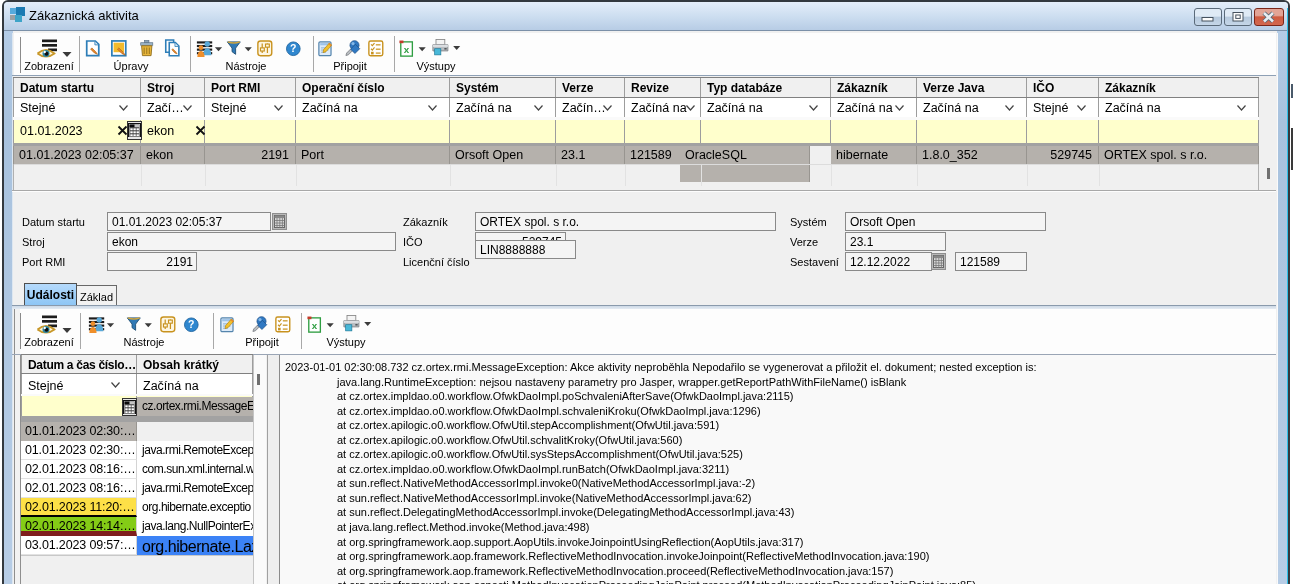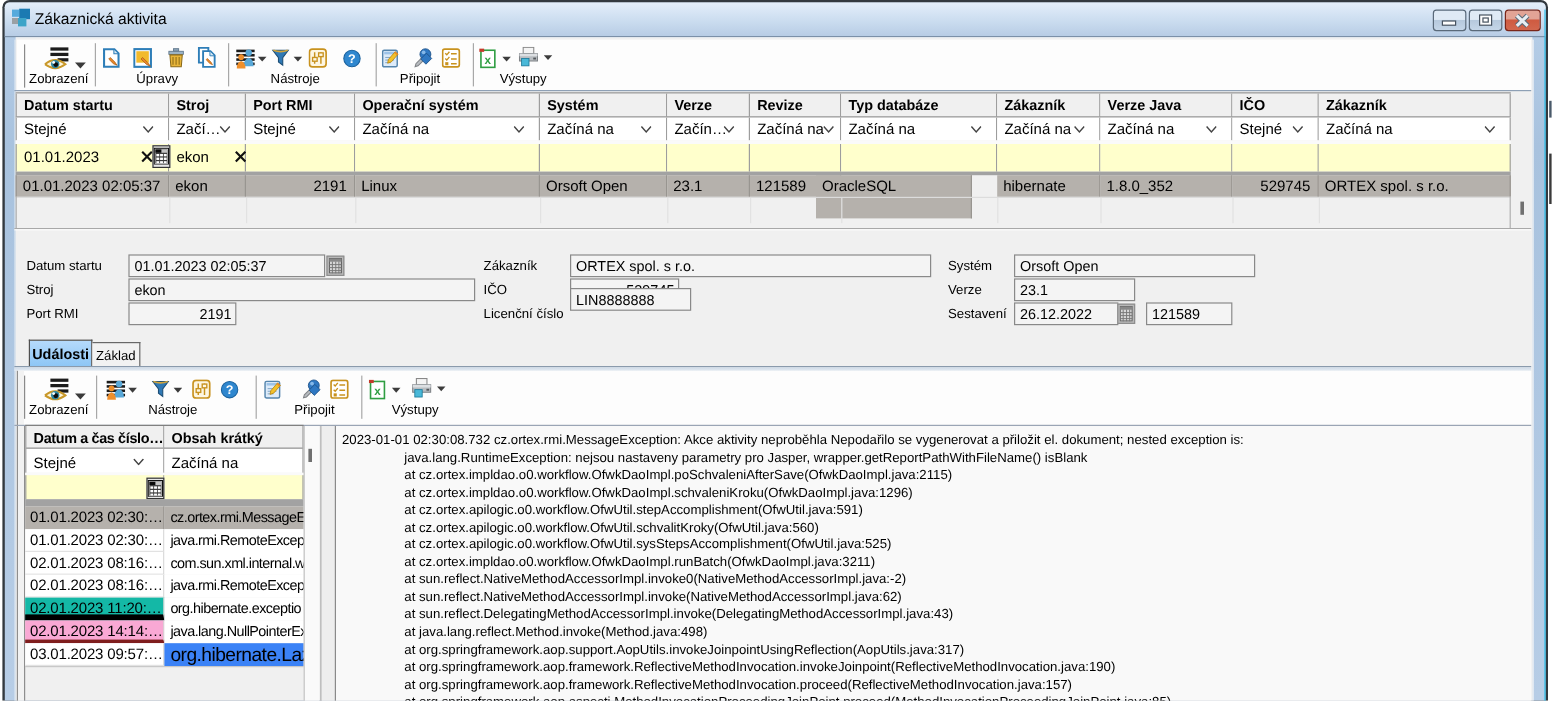--- a/index.html
+++ b/index.html
@@ -198,21 +198,21 @@
     <path d="M24 8 L32 8 L28 12.5 Z" fill="#3c3c3c"></path>
   </svg>
   <div class="tlabel" style="left:436px;top:60px">Výstupy</div>
   <div class="abs" style="left:12px;top:75px;width:1264px;height:1px;background:#8ea0b5"></div>
 
   <div class="abs" style="left:13px;top:77px;width:1246px;height:1px;background:#808080"></div>
 
   <div class="hcell" style="left:13px;top:78px;width:128px;height:19px;border-left:1px solid #9d9d9d">Datum startu</div>
   <div class="hcell" style="left:141px;top:78px;width:64px;height:19px">Stroj</div>
   <div class="hcell" style="left:205px;top:78px;width:91px;height:19px">Port RMI</div>
-  <div class="hcell" style="left:296px;top:78px;width:154px;height:19px">Operační systém</div>
+  <div class="hcell" style="left:296px;top:78px;width:154px;height:19px">Operační číslo</div>
   <div class="hcell" style="left:450px;top:78px;width:106px;height:19px">Systém</div>
   <div class="hcell" style="left:556px;top:78px;width:69px;height:19px">Verze</div>
   <div class="hcell" style="left:625px;top:78px;width:76px;height:19px">Revize</div>
   <div class="hcell" style="left:701px;top:78px;width:130px;height:19px">Typ databáze</div>
   <div class="hcell" style="left:831px;top:78px;width:86px;height:19px">Zákazník</div>
   <div class="hcell" style="left:917px;top:78px;width:110px;height:19px">Verze Java</div>
   <div class="hcell" style="left:1027px;top:78px;width:72px;height:19px">IČO</div>
   <div class="hcell" style="left:1099px;top:78px;width:160px;height:19px">Zákazník</div>
   <div class="abs" style="left:13px;top:97px;width:1246px;height:1px;background:#808080"></div>
 
@@ -301,21 +301,21 @@
         <rect x="5.4" y="11.3" width="2.4" height="1.7"></rect>
         <rect x="8.5" y="11.3" width="2.4" height="1.7"></rect>
       </g>
   </svg>
 
   <div class="abs" style="left:13px;top:143px;width:1246px;height:3px;background:#a2a2a2"></div>
 
   <div class="gcell" style="left:13px;top:146px;width:128px;height:18px;border-left:1px solid #989590">01.01.2023 02:05:37</div>
   <div class="gcell" style="left:141px;top:146px;width:64px;height:18px">ekon</div>
   <div class="gcell" style="left:205px;top:146px;width:91px;height:18px;text-align:right;padding-right:6px">2191</div>
-  <div class="gcell" style="left:296px;top:146px;width:154px;height:18px">Linux</div>
+  <div class="gcell" style="left:296px;top:146px;width:154px;height:18px">Port</div>
   <div class="gcell" style="left:450px;top:146px;width:106px;height:18px">Orsoft Open</div>
   <div class="gcell" style="left:556px;top:146px;width:69px;height:18px">23.1</div>
   <div class="gcell" style="left:625px;top:146px;width:76px;height:18px">121589</div>
   <div class="gcell" style="left:680px;top:146px;width:130px;height:36px">OracleSQL</div>
   <div class="gcell" style="left:831px;top:146px;width:86px;height:18px">hibernate</div>
   <div class="gcell" style="left:917px;top:146px;width:110px;height:18px">1.8.0_352</div>
   <div class="gcell" style="left:1027px;top:146px;width:72px;height:18px;text-align:right;padding-right:6px">529745</div>
   <div class="gcell" style="left:1099px;top:146px;width:160px;height:18px">ORTEX spol. s r.o.</div>
   <div class="abs" style="left:13px;top:164px;width:1246px;height:1px;background:#dcdcdc"></div>
   <div class="abs" style="left:13px;top:164px;width:1px;height:26px;background:#b0b0b0"></div>
@@ -352,21 +352,21 @@
   <div class="flabel" style="left:403px;top:236px">IČO</div>
   <div class="flabel" style="left:403px;top:256px">Licenční číslo</div>
   <div class="field" style="left:475px;top:212px;width:301px">ORTEX spol. s r.o.</div>
   <div class="field fright" style="left:475px;top:232px;width:91px">529745</div>
   <div class="field" style="left:475px;top:240px;width:101px">LIN8888888</div>
   <div class="flabel" style="left:790px;top:216px">Systém</div>
   <div class="flabel" style="left:790px;top:236px">Verze</div>
   <div class="flabel" style="left:790px;top:256px">Sestavení</div>
   <div class="field" style="left:845px;top:212px;width:201px">Orsoft Open</div>
   <div class="field" style="left:845px;top:232px;width:101px">23.1</div>
-  <div class="field" style="left:845px;top:252px;width:87px">26.12.2022</div>
+  <div class="field" style="left:845px;top:252px;width:87px">12.12.2022</div>
   <div class="calbtn" style="left:931px;top:253px"></div>
   <svg class="abs" style="left:933px;top:255px" width="11" height="13" viewBox="0 0 11 13">
     <rect x="0.5" y="0.5" width="10" height="12" fill="#d8d8d8" stroke="#666"></rect>
     <rect x="0.5" y="0.5" width="10" height="2.6" fill="#888"></rect>
     <path d="M0.5 5.5 H10.5 M0.5 8 H10.5 M0.5 10.5 H10.5 M3 3 V13 M5.8 3 V13 M8.4 3 V13" stroke="#777" stroke-width="0.8"></path>
   </svg>
   <div class="field" style="left:955px;top:252px;width:72px">121589</div>
 
   <div class="tab" style="left:24px;top:283px;width:53px;height:22px;background:linear-gradient(#b5dafc,#8ec6f5);font-weight:bold;border-color:#4f4f4f">Události</div>
   <div class="tab" style="left:77px;top:285px;width:40px;height:20px;background:#f2f2f2;border-left:none;font-size:11px;padding-top:5px">Základ</div>
@@ -487,30 +487,30 @@
         <rect x="5.4" y="8.3" width="2.4" height="2"></rect>
         <rect x="8.5" y="8.3" width="2.4" height="2"></rect>
     <rect x="2.3" y="11.3" width="2.4" height="1.7"></rect>
         <rect x="5.4" y="11.3" width="2.4" height="1.7"></rect>
         <rect x="8.5" y="11.3" width="2.4" height="1.7"></rect>
       </g>
   </svg>
   <div class="abs" style="left:21px;top:416px;width:232px;height:6px;background:#a2a2a2"></div>
 
   <div class="gcell" style="left:21px;top:422px;width:116px;height:19px;border-right:1px solid #989590;padding-left:4px;letter-spacing:-0.15px">01.01.2023 02:30:…</div>
-  <div class="gcell" style="left:137px;top:422px;width:116px;height:19px;border-right:none;font-size:12px;letter-spacing:-0.45px">cz.ortex.rmi.MessageE</div>
+  <div class="gcell" style="left:137px;top:397px;width:116px;height:19px;border-right:none;font-size:12px;letter-spacing:-0.45px">cz.ortex.rmi.MessageE</div>
   <div class="cell" style="left:21px;top:441px;width:116px;height:19px;background:#fff;border-right:1px solid #d4d4d4;border-bottom:1px solid #e2e2e2;padding-left:4px;letter-spacing:-0.15px">01.01.2023 02:30:…</div>
   <div class="cell" style="left:137px;top:441px;width:116px;height:19px;background:#fff;font-size:12px;letter-spacing:-0.45px">java.rmi.RemoteExcep</div>
   <div class="cell" style="left:21px;top:460px;width:116px;height:19px;background:#fff;border-right:1px solid #d4d4d4;border-bottom:1px solid #e2e2e2;padding-left:4px;letter-spacing:-0.15px">02.01.2023 08:16:…</div>
   <div class="cell" style="left:137px;top:460px;width:116px;height:19px;background:#fff;font-size:12px;letter-spacing:-0.45px">com.sun.xml.internal.w</div>
   <div class="cell" style="left:21px;top:479px;width:116px;height:19px;background:#fff;border-right:1px solid #d4d4d4;border-bottom:1px solid #e2e2e2;padding-left:4px;letter-spacing:-0.15px">02.01.2023 08:16:…</div>
   <div class="cell" style="left:137px;top:479px;width:116px;height:19px;background:#fff;font-size:12px;letter-spacing:-0.45px">java.rmi.RemoteExcep</div>
-  <div class="cell" style="left:21px;top:498px;width:116px;height:19px;background:#14b8a6;border-right:1px solid #d4d4d4;border-bottom:5px solid #000000;padding-left:4px;letter-spacing:-0.15px">02.01.2023 11:20:…</div>
+  <div class="cell" style="left:21px;top:498px;width:116px;height:19px;background:#fde047;border-right:1px solid #d4d4d4;border-bottom:2px solid #000000;padding-left:4px;letter-spacing:-0.15px">02.01.2023 11:20:…</div>
   <div class="cell" style="left:137px;top:498px;width:116px;height:19px;background:#fff;font-size:12px;letter-spacing:-0.45px">org.hibernate.exceptio</div>
-  <div class="cell" style="left:21px;top:517px;width:116px;height:19px;background:#f9a8d4;border-right:1px solid #d4d4d4;border-bottom:3px solid #7f1d1d;padding-left:4px;letter-spacing:-0.15px">02.01.2023 14:14:…</div>
+  <div class="cell" style="left:21px;top:517px;width:116px;height:19px;background:#84cc16;border-right:1px solid #d4d4d4;border-bottom:5px solid #7f1d1d;padding-left:4px;letter-spacing:-0.15px">02.01.2023 14:14:…</div>
   <div class="cell" style="left:137px;top:517px;width:116px;height:19px;background:#fff;font-size:12px;letter-spacing:-0.45px">java.lang.NullPointerEx</div>
   <div class="cell" style="left:21px;top:536px;width:116px;height:19px;background:#fff;border-right:1px solid #d4d4d4;border-bottom:1px solid #e2e2e2;padding-left:4px;letter-spacing:-0.15px">03.01.2023 09:57:…</div>
   <div class="cell" style="left:137px;top:536px;width:116px;height:19px;background:#3b82f6;font-size:16px;letter-spacing:-0.45px">org.hibernate.LazyInit</div>
   <div class="abs" style="left:21px;top:555px;width:232px;height:1px;background:#c8c8c8"></div>
 
   <div class="abs" style="left:254px;top:355px;width:12px;height:229px;background:#fafafa"></div>
   <div class="abs" style="left:253px;top:355px;width:1px;height:229px;background:#c4c4c4"></div>
   <div class="abs" style="left:257px;top:374px;width:3px;height:11px;background:#707070"></div>
   <div class="abs" style="left:267px;top:355px;width:1px;height:229px;background:#a0a0a0"></div>
   <div class="abs" style="left:268px;top:355px;width:11px;height:229px;background:#eeeeee"></div>

